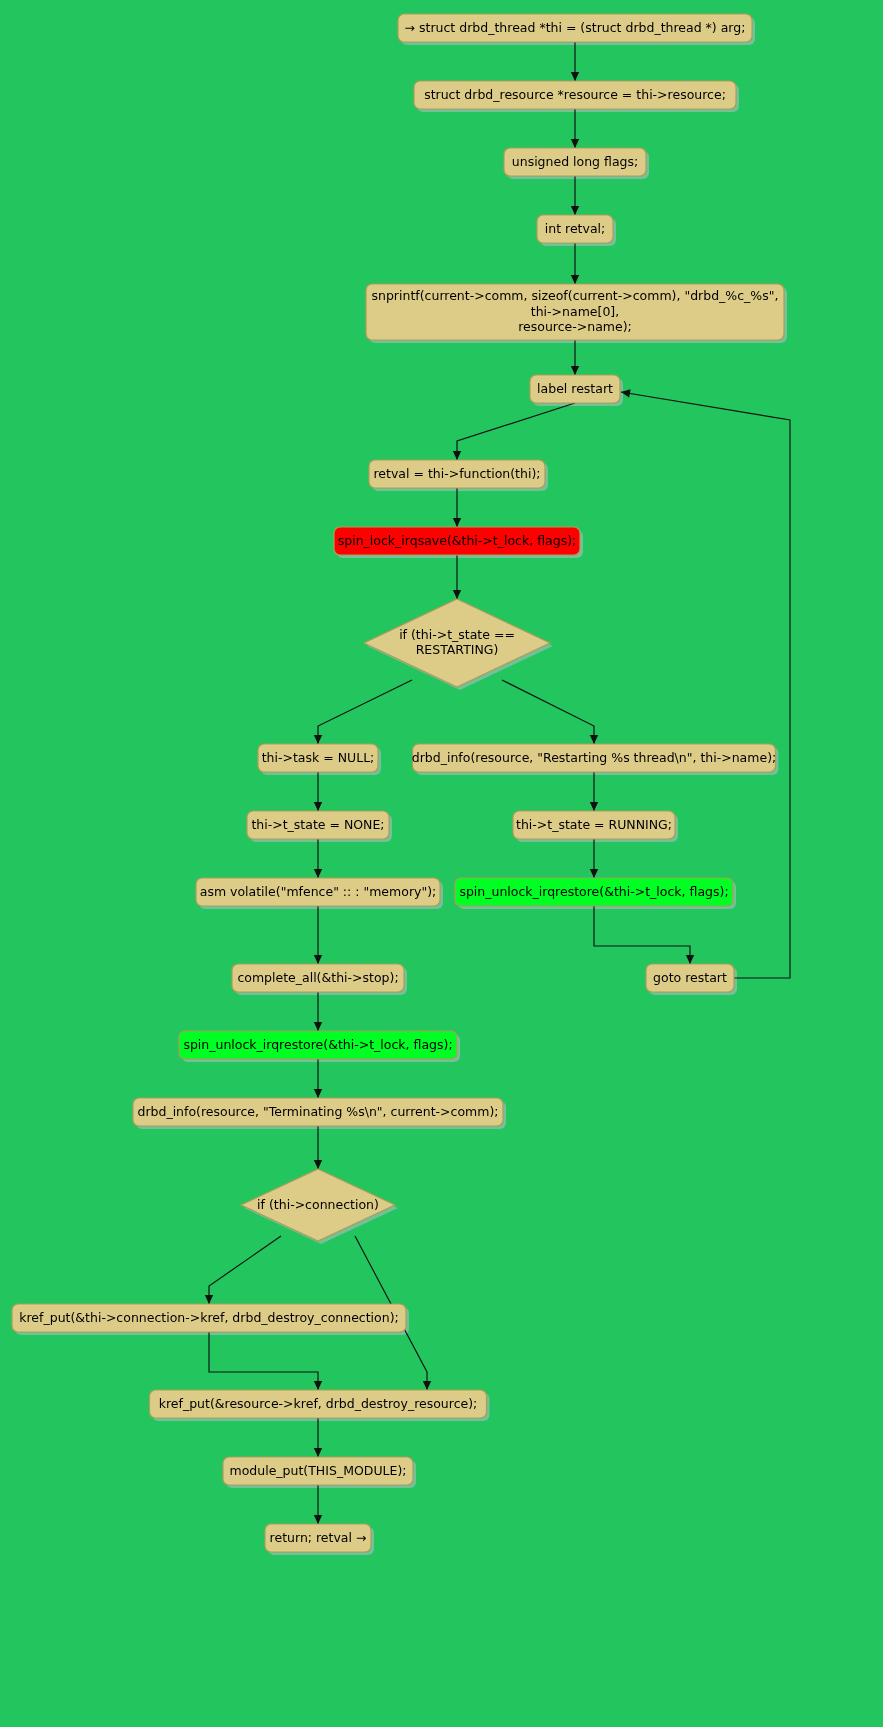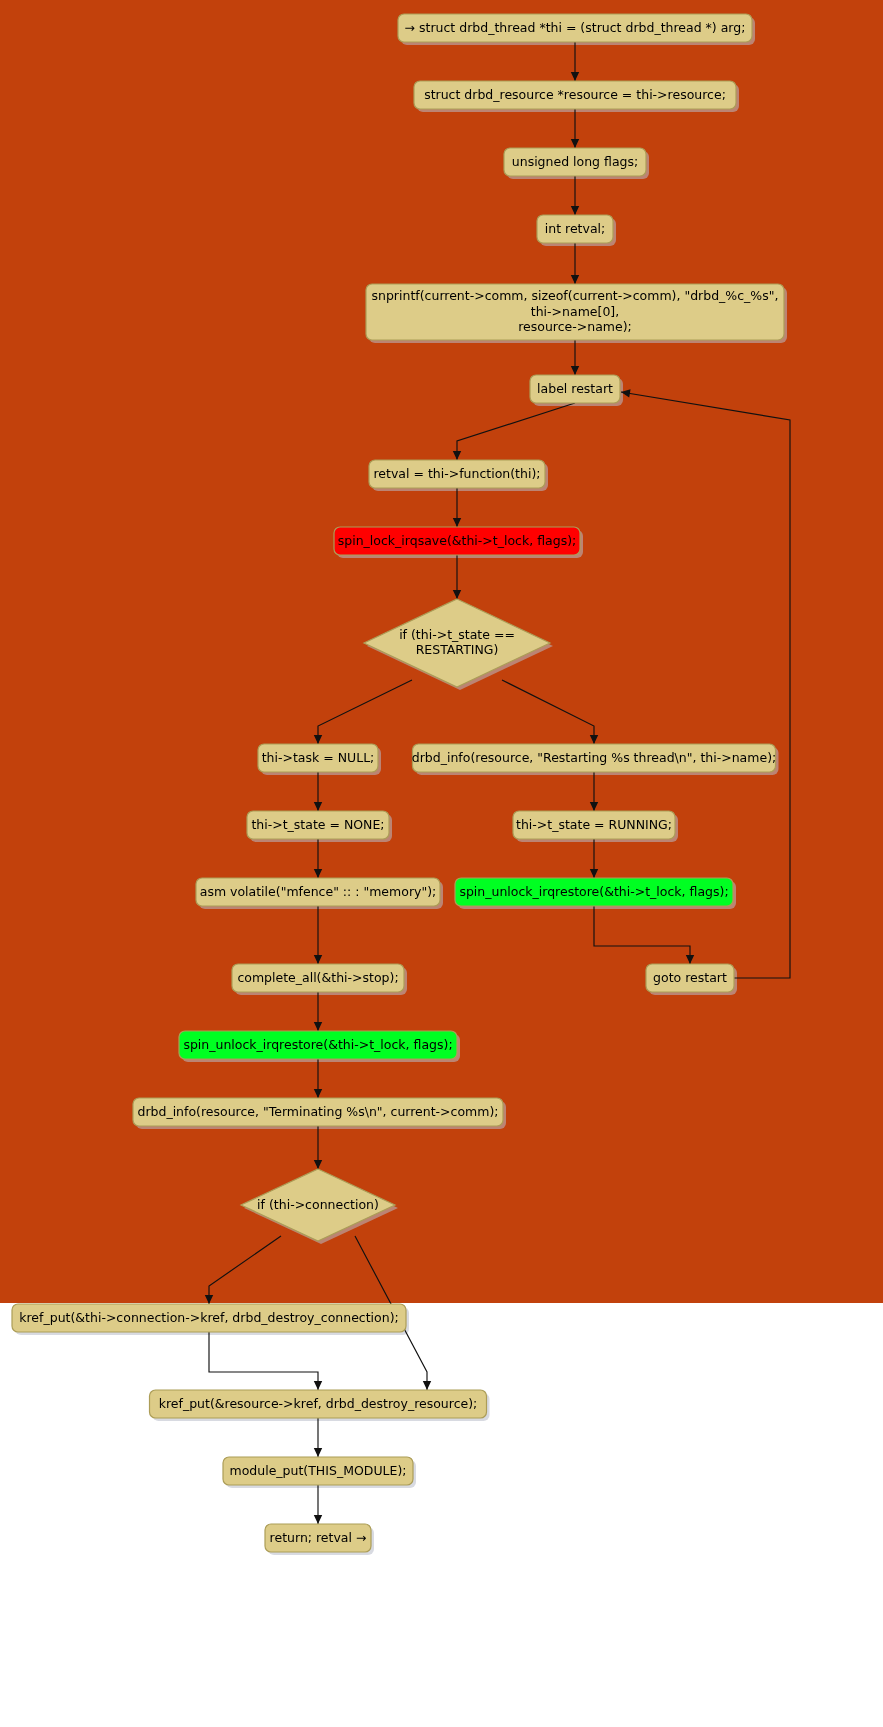--- a/index.html
+++ b/index.html
@@ -2,21 +2,21 @@
 <html><head>
 <meta charset="utf-8">
 <title>drbd_thread_setup flowchart</title>
 <style>
   html,body{margin:0;padding:0;background:#ffffff;}
   body{
     width:883px;height:1727px;
     font-family:"DejaVu Sans","Liberation Sans",sans-serif;
     overflow:hidden;
   }
-  #diagram{position:relative;width:883px;height:1303px;background:#c2410c;}
+  #diagram{position:relative;width:883px;height:1727px;background:#22c55e;}
   svg.flow{position:absolute;left:0;top:0;width:883px;height:1727px;}
   .node-text{
     font-family:"DejaVu Sans","Liberation Sans",sans-serif;
     font-size:12.5px;
     fill:#000000;
     dominant-baseline:middle;
   }
   .node-shape{stroke:#AC9D57;stroke-width:1.2;}
   .node-shape.plain{fill:#DDCC88;}
   .node-shape.red{fill:#FF0000;}

